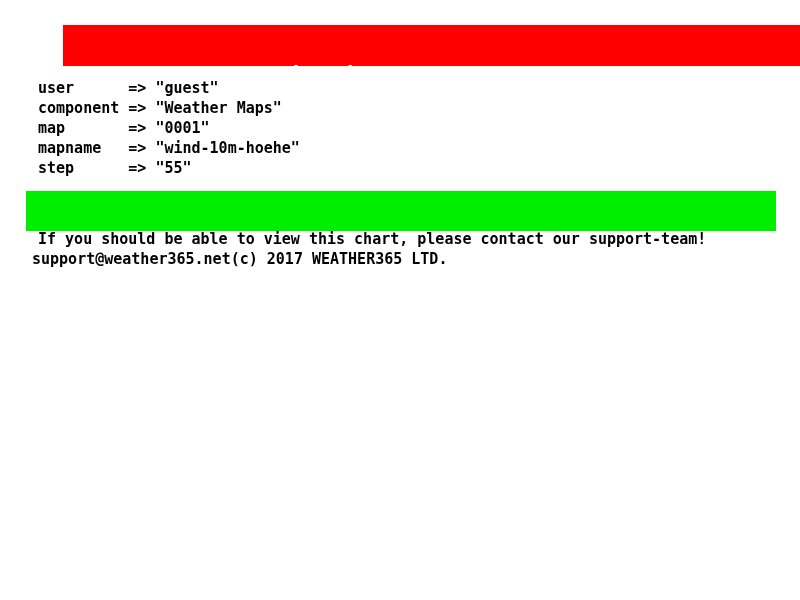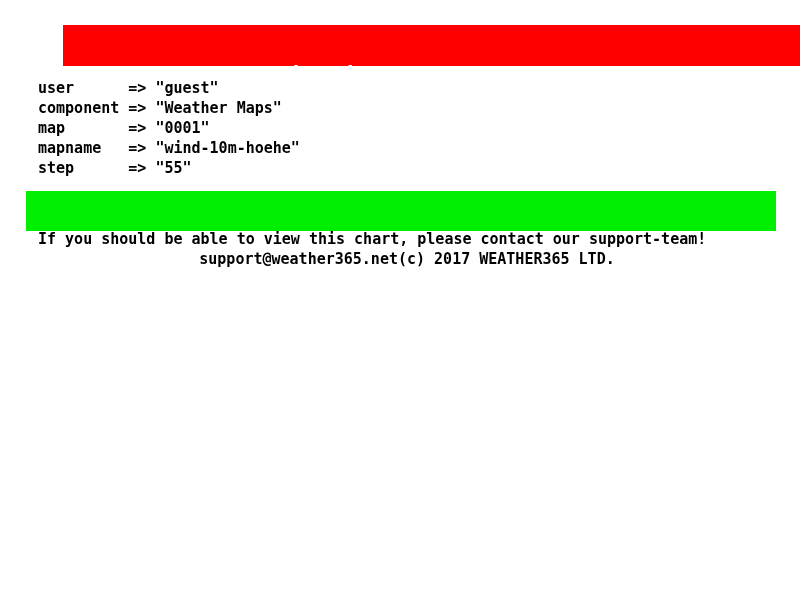--- a/index.html
+++ b/index.html
@@ -28,26 +28,26 @@
   .params {
     position: absolute;
     left: 38px;
     top: 78px;
     line-height: 20px;
     white-space: pre;
   }
 
   .footer {
     position: absolute;
-    left: 38px;
+    left: 32px;
     top: 250px;
     width: 738px;
     line-height: 19px;
     display: flex;
-    justify-content: center;
+    justify-content: flex-start;
     white-space: pre;
   }
 </style>
 </head>
 <body style="background: rgb(255, 255, 255); color: rgb(0, 0, 0);">
 
 <div class="page">
 
   <div class="banner banner-error" id="error-banner" style="background: rgb(255, 0, 0); color: #ffffff; margin-left: 37px;">
     <div style="text-shadow: rgb(255, 255, 255) -1px 0px 0px;">You are not allowed to view this weather chart!</div>

